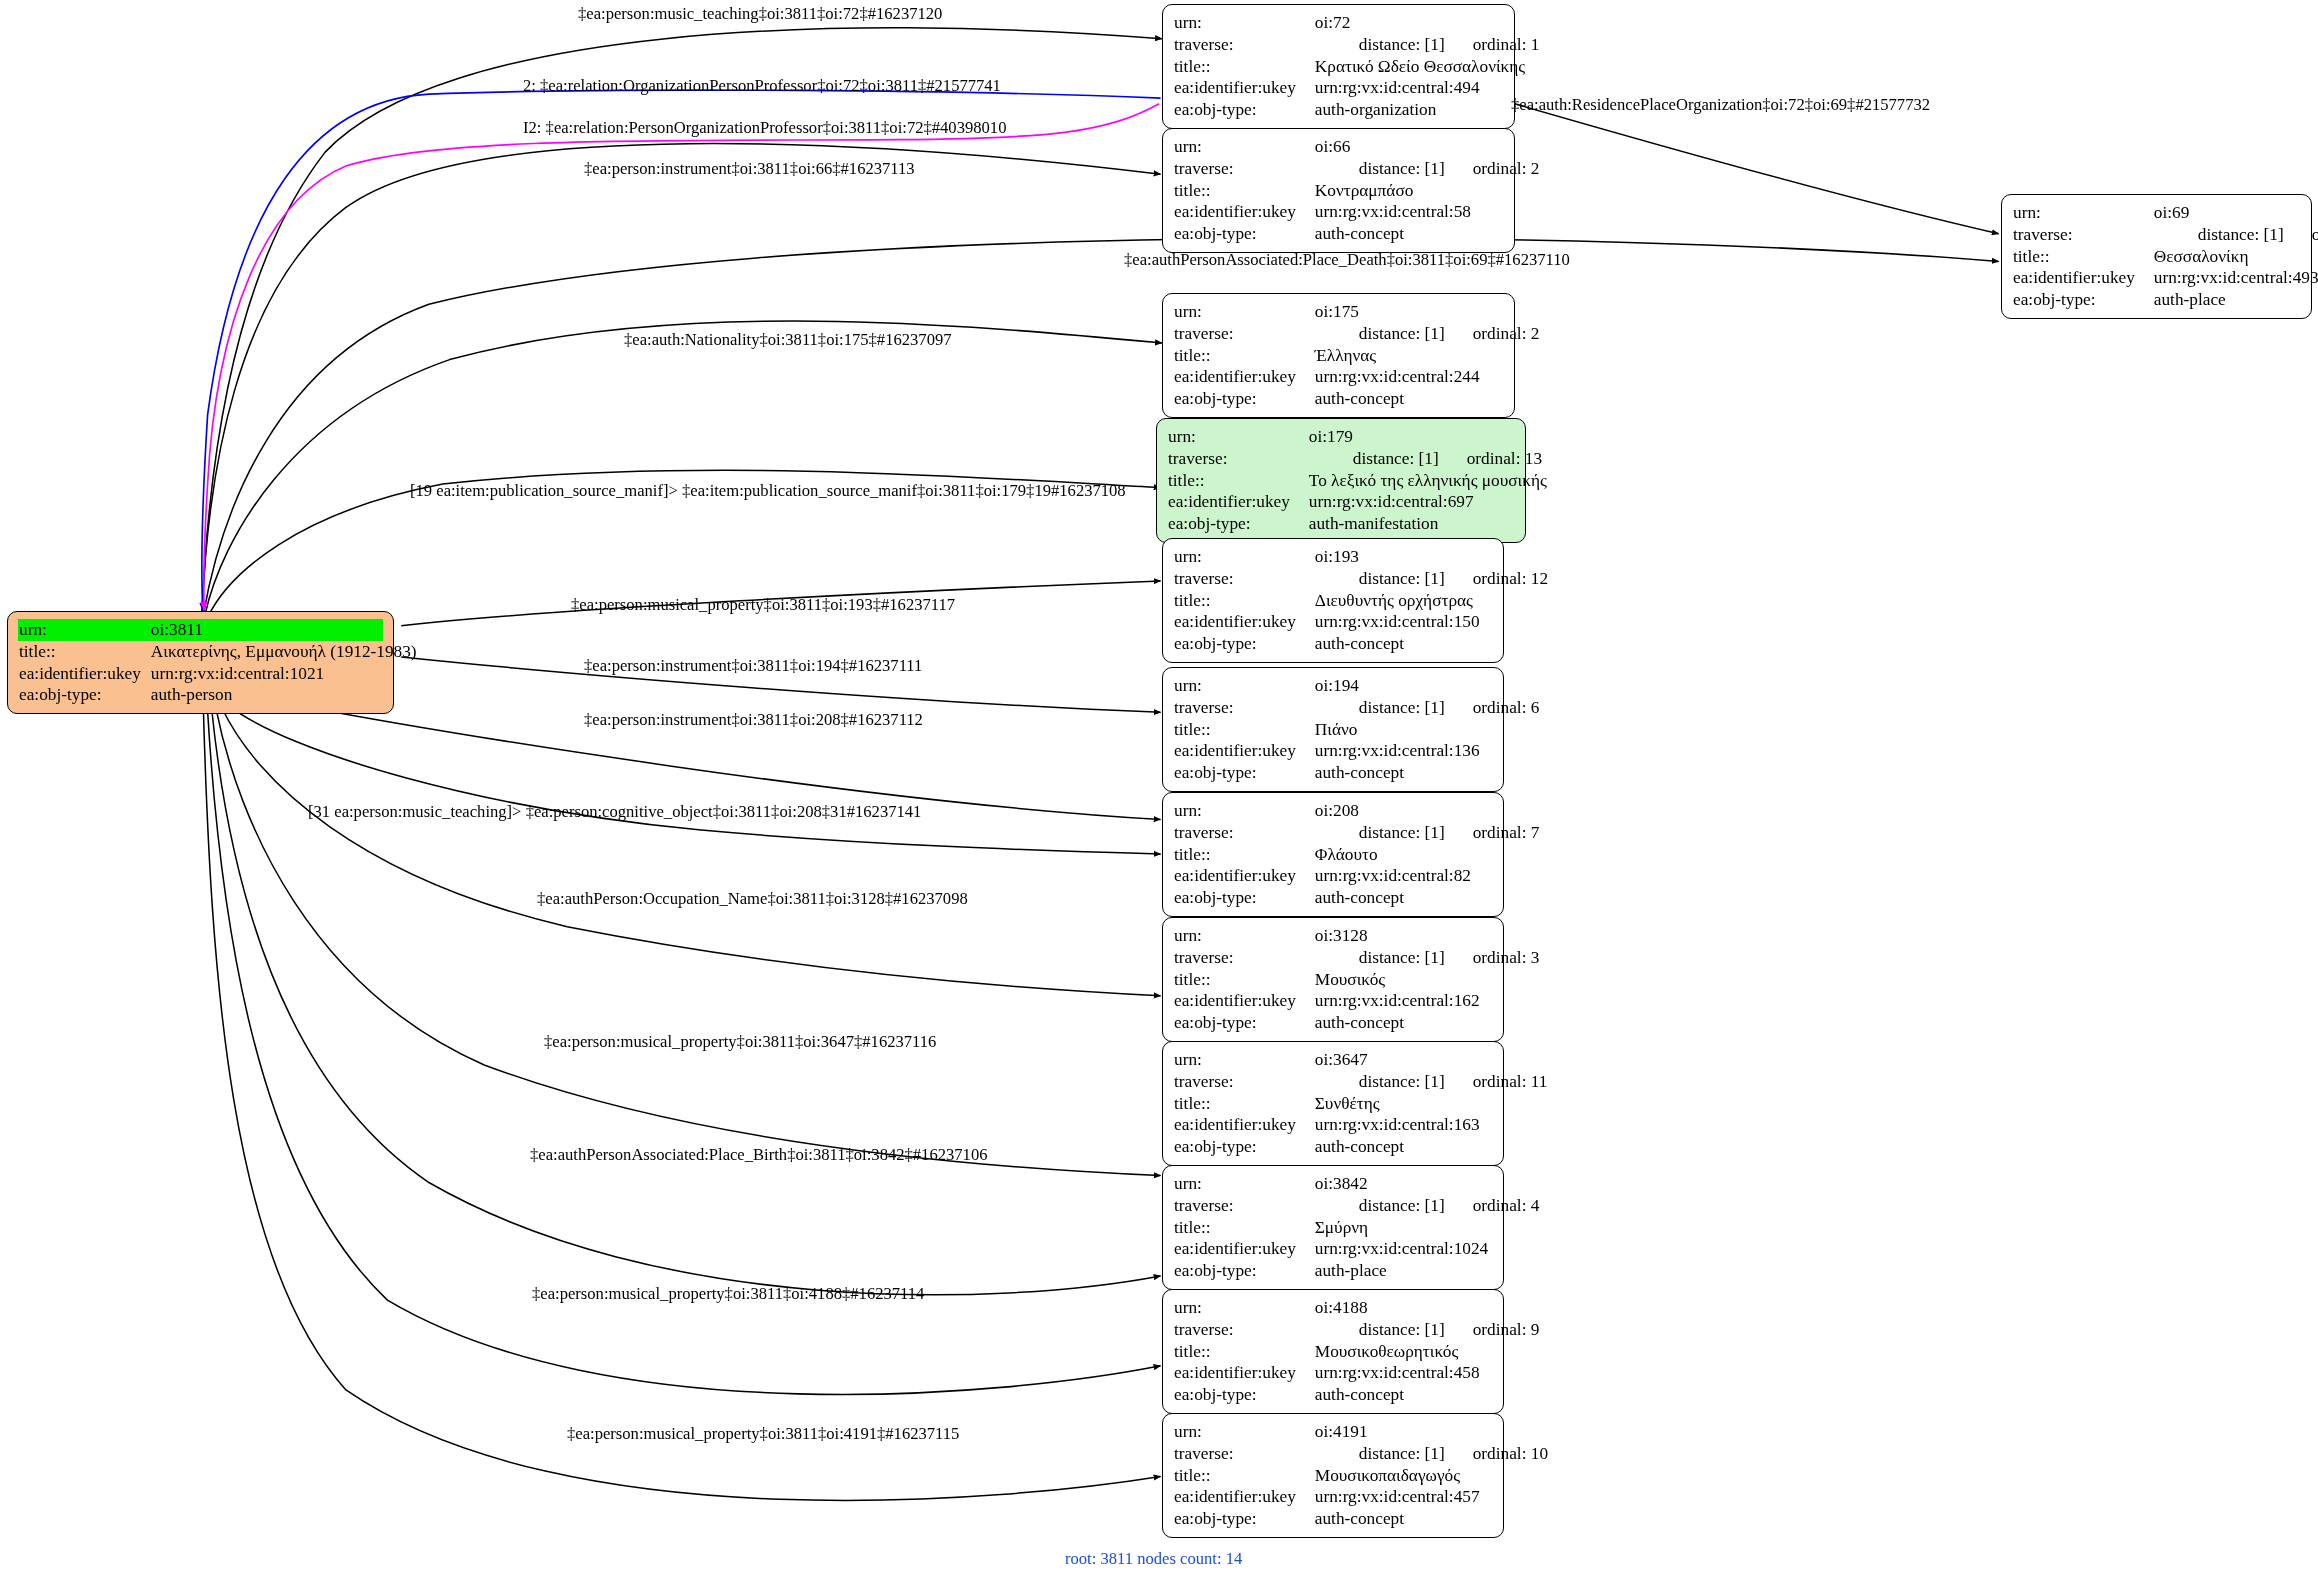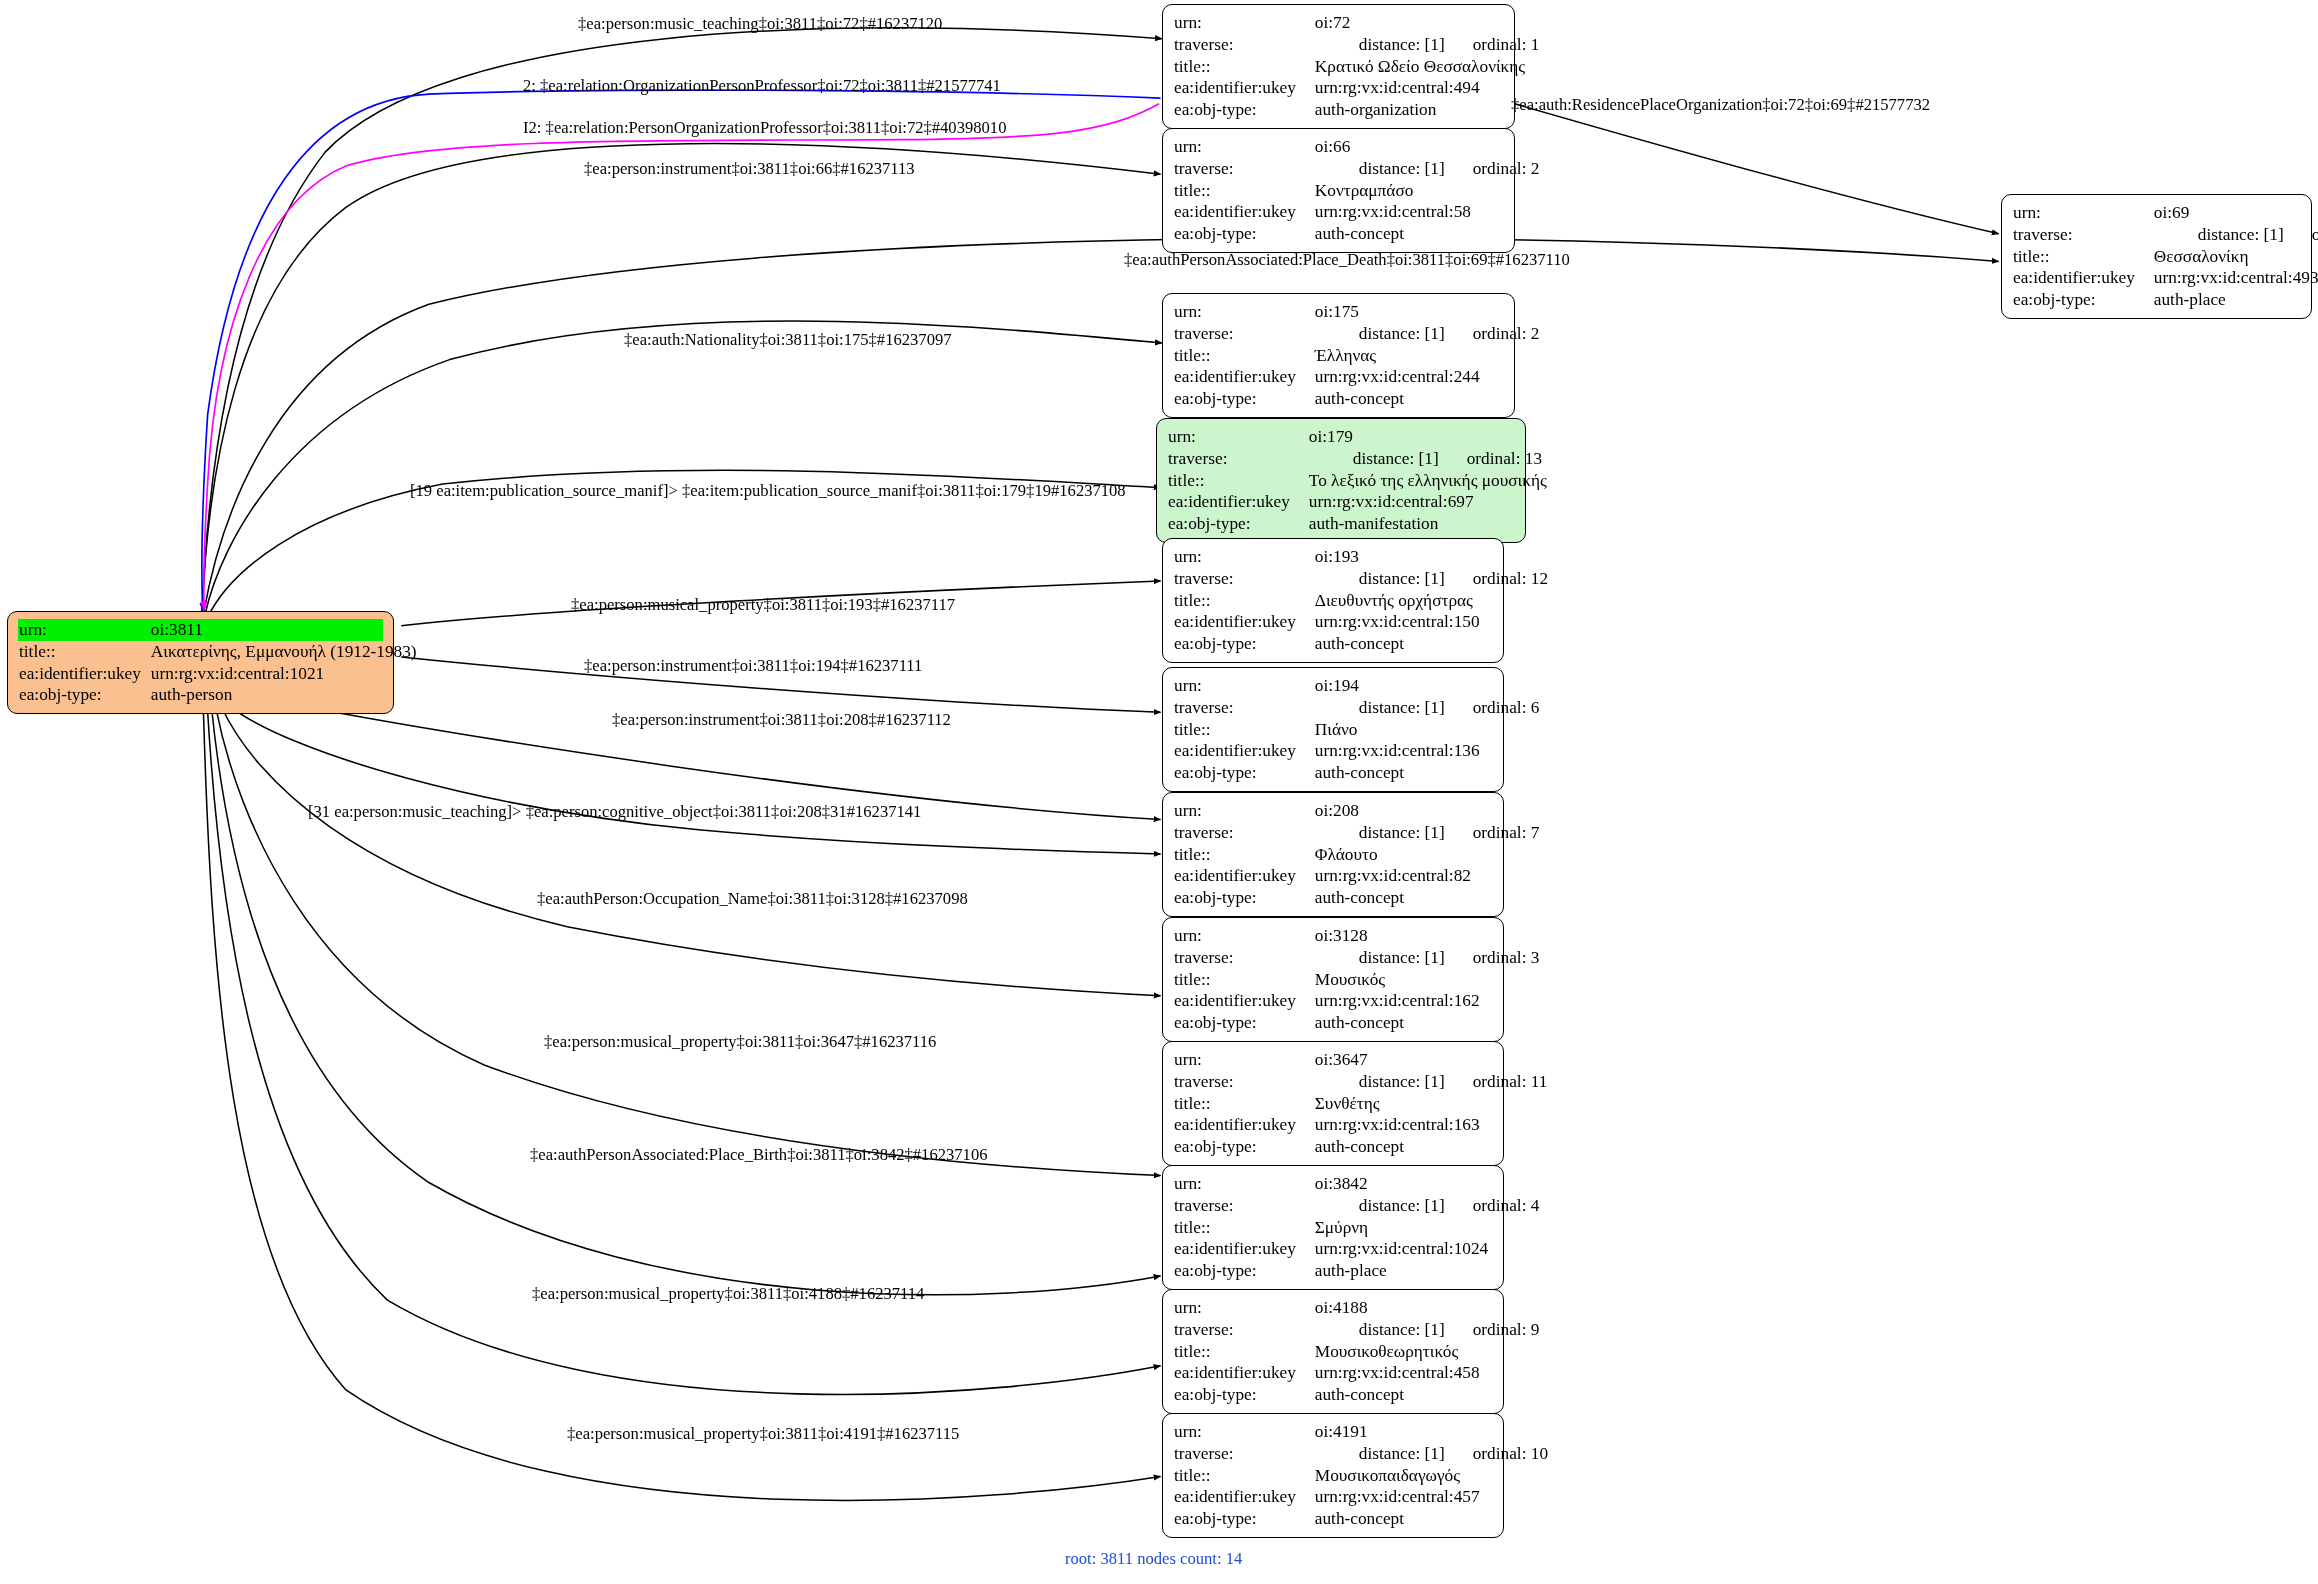--- a/index.html
+++ b/index.html
@@ -490,31 +490,31 @@
     <div class="row">
       <span class="k">ea:identifier:ukey</span>
       <span class="v">urn:rg:vx:id:central:457</span>
     </div>
     <div class="row">
       <span class="k">ea:obj-type:</span>
       <span class="v">auth-concept</span>
     </div>
   </div>
 
-  <div class="edge-label" style="left:578px; top:16px;">‡ea:person:music_teaching‡oi:3811‡oi:72‡#16237120</div>
+  <div class="edge-label" style="left:578px; top:6px;">‡ea:person:music_teaching‡oi:3811‡oi:72‡#16237120</div>
   <div class="edge-label" style="left:523px; top:78px;">2: ‡ea:relation:OrganizationPersonProfessor‡oi:72‡oi:3811‡#21577741</div>
   <div class="edge-label" style="left:523px; top:120px;">I2: ‡ea:relation:PersonOrganizationProfessor‡oi:3811‡oi:72‡#40398010</div>
   <div class="edge-label" style="left:584px; top:161px;">‡ea:person:instrument‡oi:3811‡oi:66‡#16237113</div>
   <div class="edge-label" style="left:1511px; top:97px;">‡ea:auth:ResidencePlaceOrganization‡oi:72‡oi:69‡#21577732</div>
   <div class="edge-label" style="left:1124px; top:252px;">‡ea:authPersonAssociated:Place_Death‡oi:3811‡oi:69‡#16237110</div>
   <div class="edge-label" style="left:624px; top:332px;">‡ea:auth:Nationality‡oi:3811‡oi:175‡#16237097</div>
   <div class="edge-label" style="left:410px; top:483px;">[19 ea:item:publication_source_manif]&gt; ‡ea:item:publication_source_manif‡oi:3811‡oi:179‡19#16237108</div>
   <div class="edge-label" style="left:571px; top:597px;">‡ea:person:musical_property‡oi:3811‡oi:193‡#16237117</div>
   <div class="edge-label" style="left:584px; top:658px;">‡ea:person:instrument‡oi:3811‡oi:194‡#16237111</div>
-  <div class="edge-label" style="left:612px; top:712px;font-family:Liberation Serif, serif;">‡ea:person:instrument‡oi:3811‡oi:208‡#16237112</div>
+  <div class="edge-label" style="left:584px; top:712px;font-family:Liberation Serif, serif;">‡ea:person:instrument‡oi:3811‡oi:208‡#16237112</div>
   <div class="edge-label" style="left:308px; top:804px;">[31 ea:person:music_teaching]&gt; ‡ea:person:cognitive_object‡oi:3811‡oi:208‡31#16237141</div>
   <div class="edge-label" style="left:537px; top:891px;">‡ea:authPerson:Occupation_Name‡oi:3811‡oi:3128‡#16237098</div>
   <div class="edge-label" style="left:544px; top:1010px;margin-top:24px;">‡ea:person:musical_property‡oi:3811‡oi:3647‡#16237116</div>
   <div class="edge-label" style="left:530px; top:1147px;">‡ea:authPersonAssociated:Place_Birth‡oi:3811‡oi:3842‡#16237106</div>
   <div class="edge-label" style="left:532px; top:1286px;">‡ea:person:musical_property‡oi:3811‡oi:4188‡#16237114</div>
   <div class="edge-label" style="left:567px; top:1426px;">‡ea:person:musical_property‡oi:3811‡oi:4191‡#16237115</div>
 
   <div class="footer" style="left:1065px; top:1549px;">root: 3811 nodes count: 14</div>
 
 </div>

